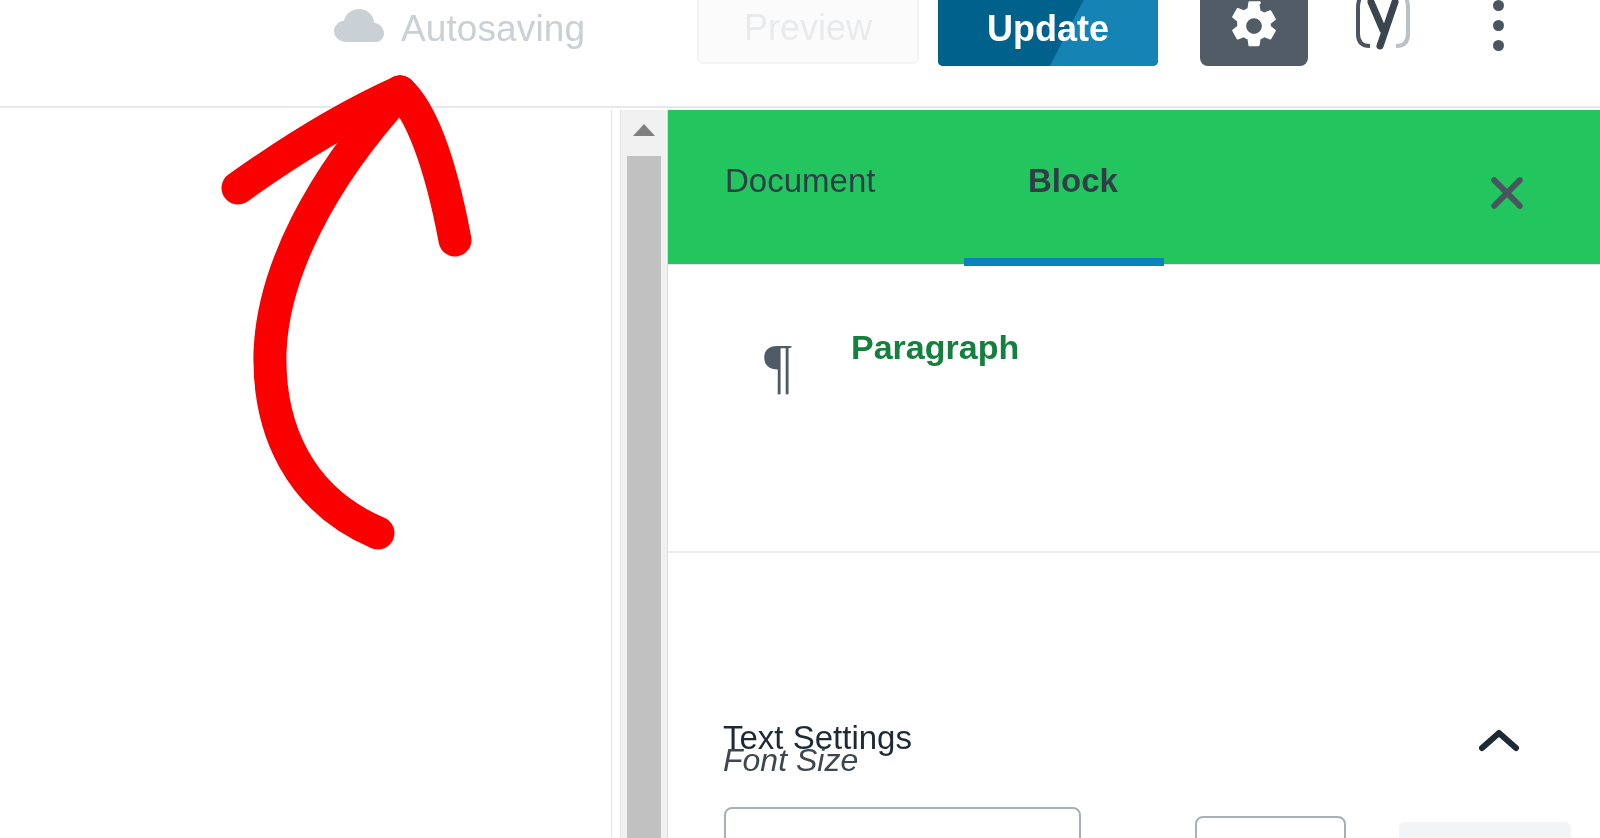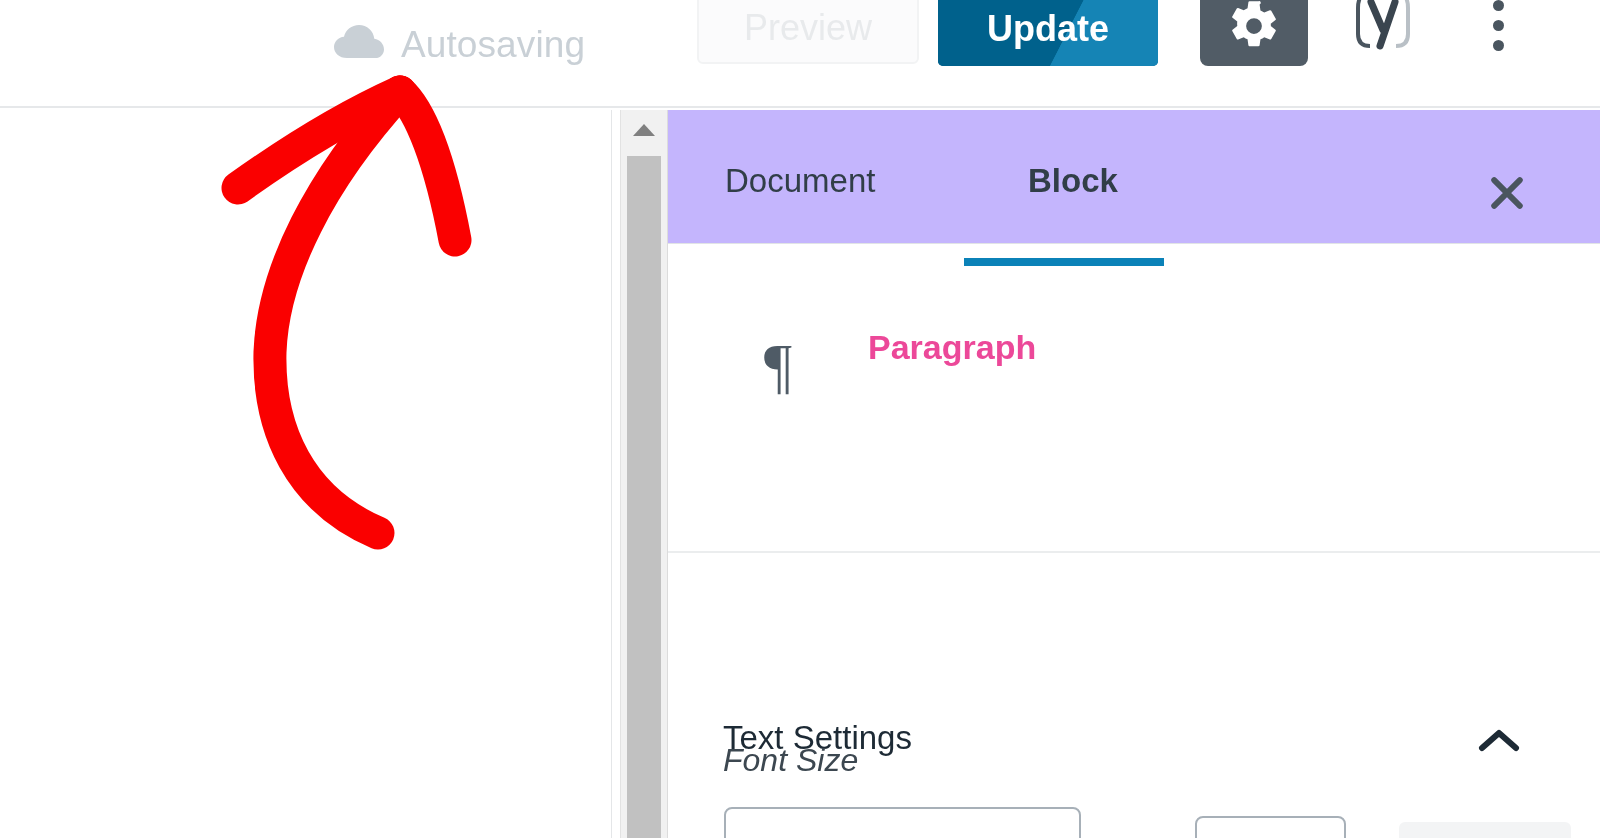--- a/index.html
+++ b/index.html
@@ -31,21 +31,20 @@
   }
 
   .autosave-group {
     position: absolute;
     left: 333px;
     top: 0px;
     height: 56px;
     display: flex;
     align-items: center;
     gap: 16px;
-    margin-top: 16px;
   }
   .cloud-icon {
     width: 52px;
     height: 40px;
     position: relative;
     flex: none;
   }
   .cloud-icon svg { display:block; }
   .autosave-label {
     font-size: 37px;
@@ -213,22 +212,22 @@
     top: 110px;
     width: 932px;
     height: 728px;
     background: #ffffff;
   }
 
   .tabbar {
     position: absolute;
     left: 0; top: 0;
     width: 932px;
-    height: 134px;
-    background: #c4b5fd;
+    height: 155px;
+    background: #22c55e;
     border-bottom: 1px solid #e1e4e6;
     box-sizing: border-box;
   }
   .tab {
     position: absolute;
     top: 52px;
     background: transparent;
     border: none;
     font-size: 33px;
     font-family: "Liberation Sans", sans-serif;
@@ -285,23 +284,22 @@
     font-size: 62px;
     line-height: 1;
     font-family: "Liberation Serif", serif;
   }
   .block-title {
     position: absolute;
     left: 183px;
     top: 62px;
     font-size: 34px;
     font-weight: bold;
-    color: #ec4899;
-    font-family: "Liberation Sans", sans-serif;
-    margin-left: 17px;
+    color: #15803d;
+    font-family: "Liberation Sans", sans-serif;
   }
   .block-desc {
     position: absolute;
     left: 183px;
     top: 132px;
     width: 660px;
     font-size: 33px;
     line-height: 1.38;
     color: #5a6570;
     font-family: "Liberation Sans", sans-serif;

